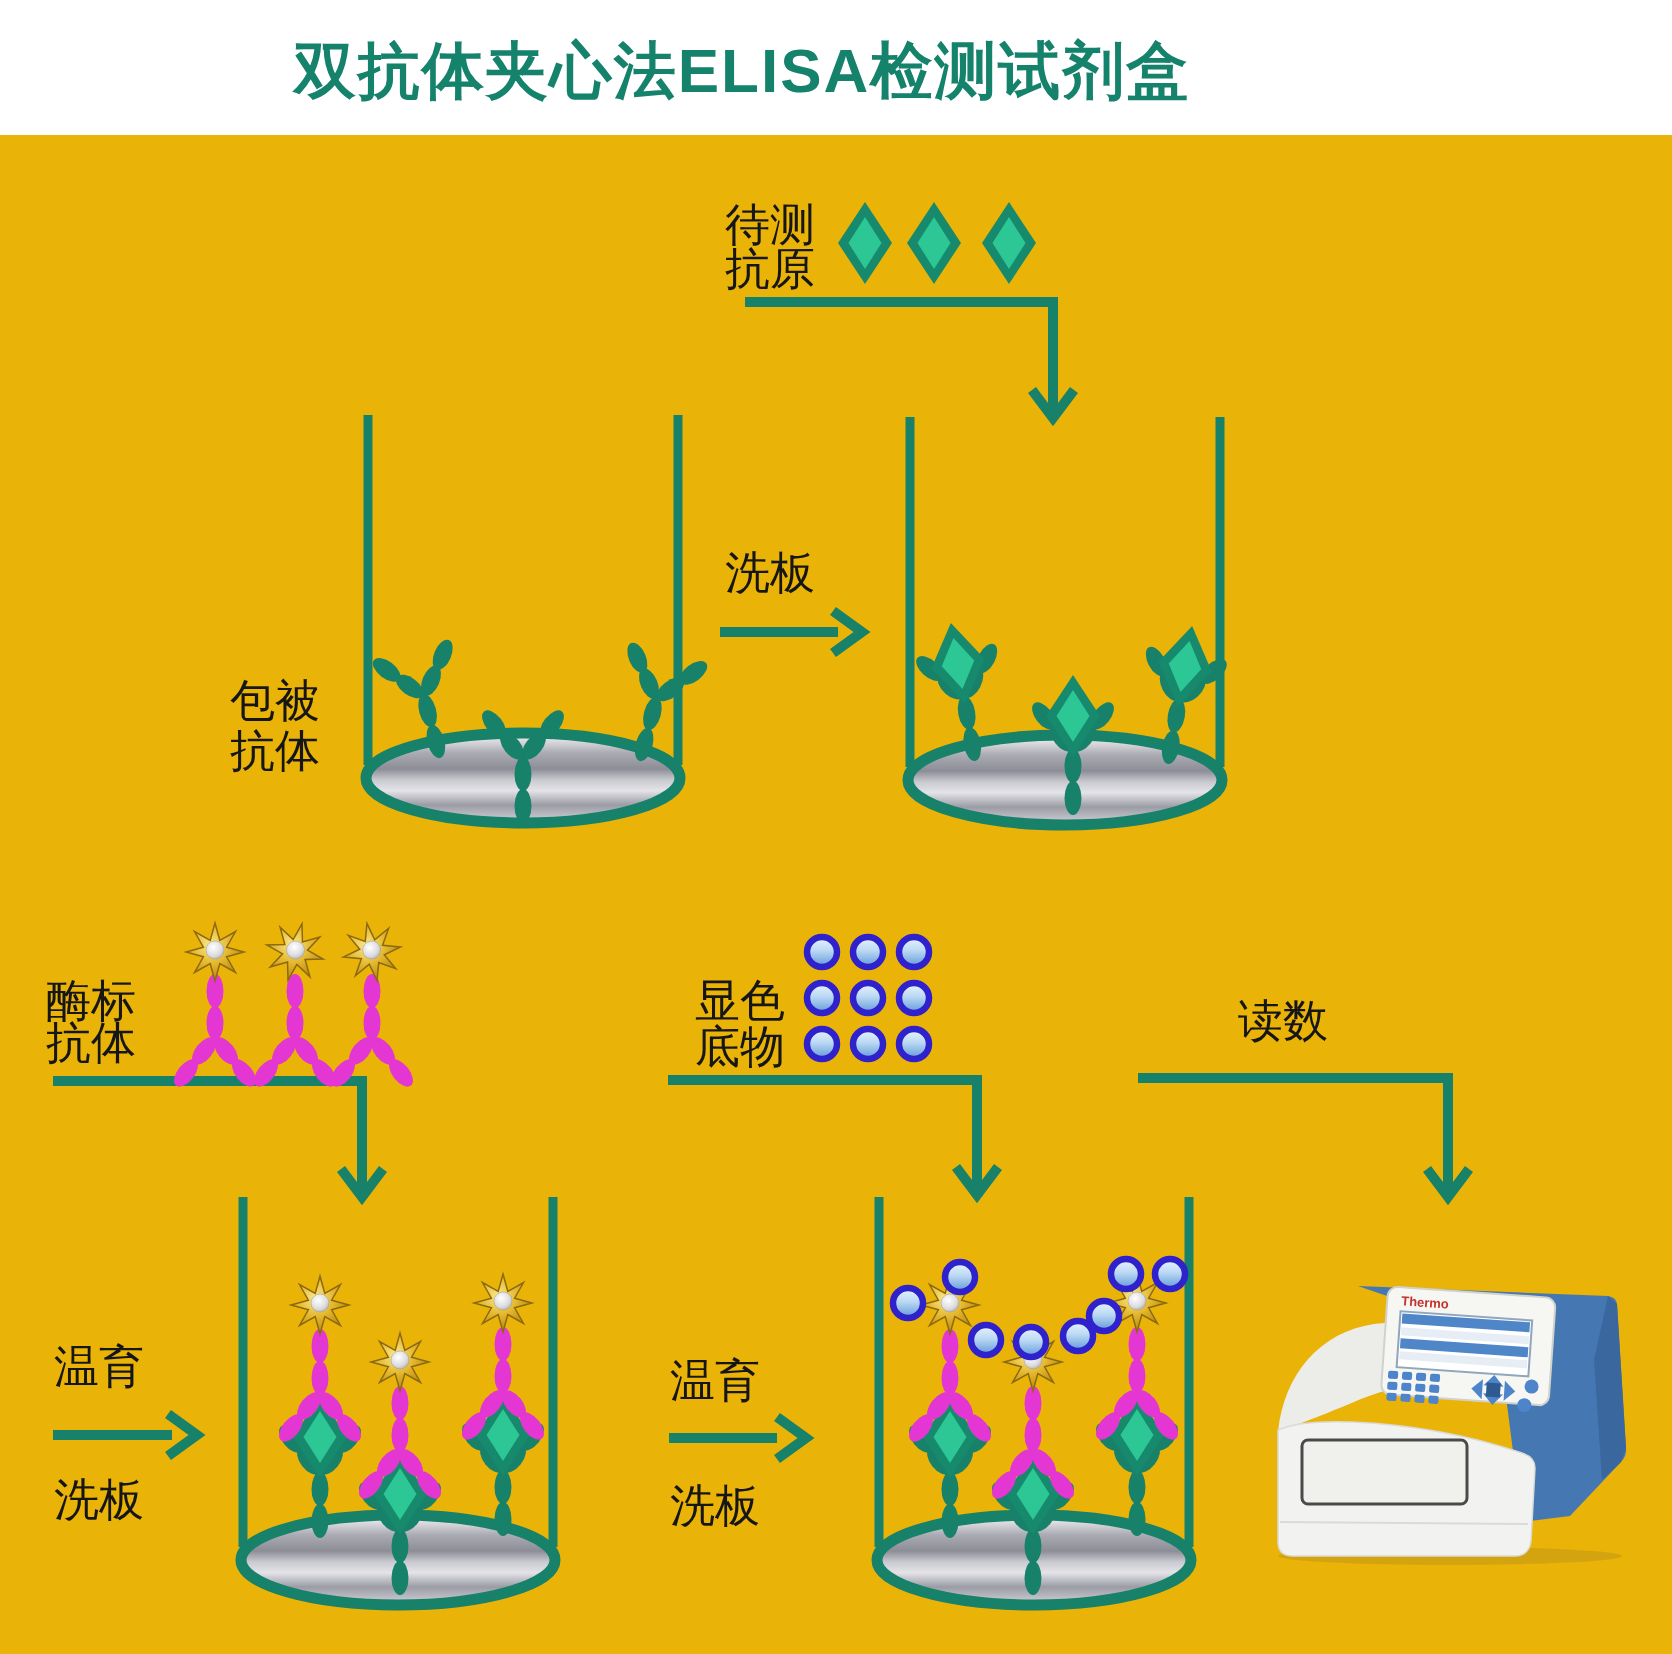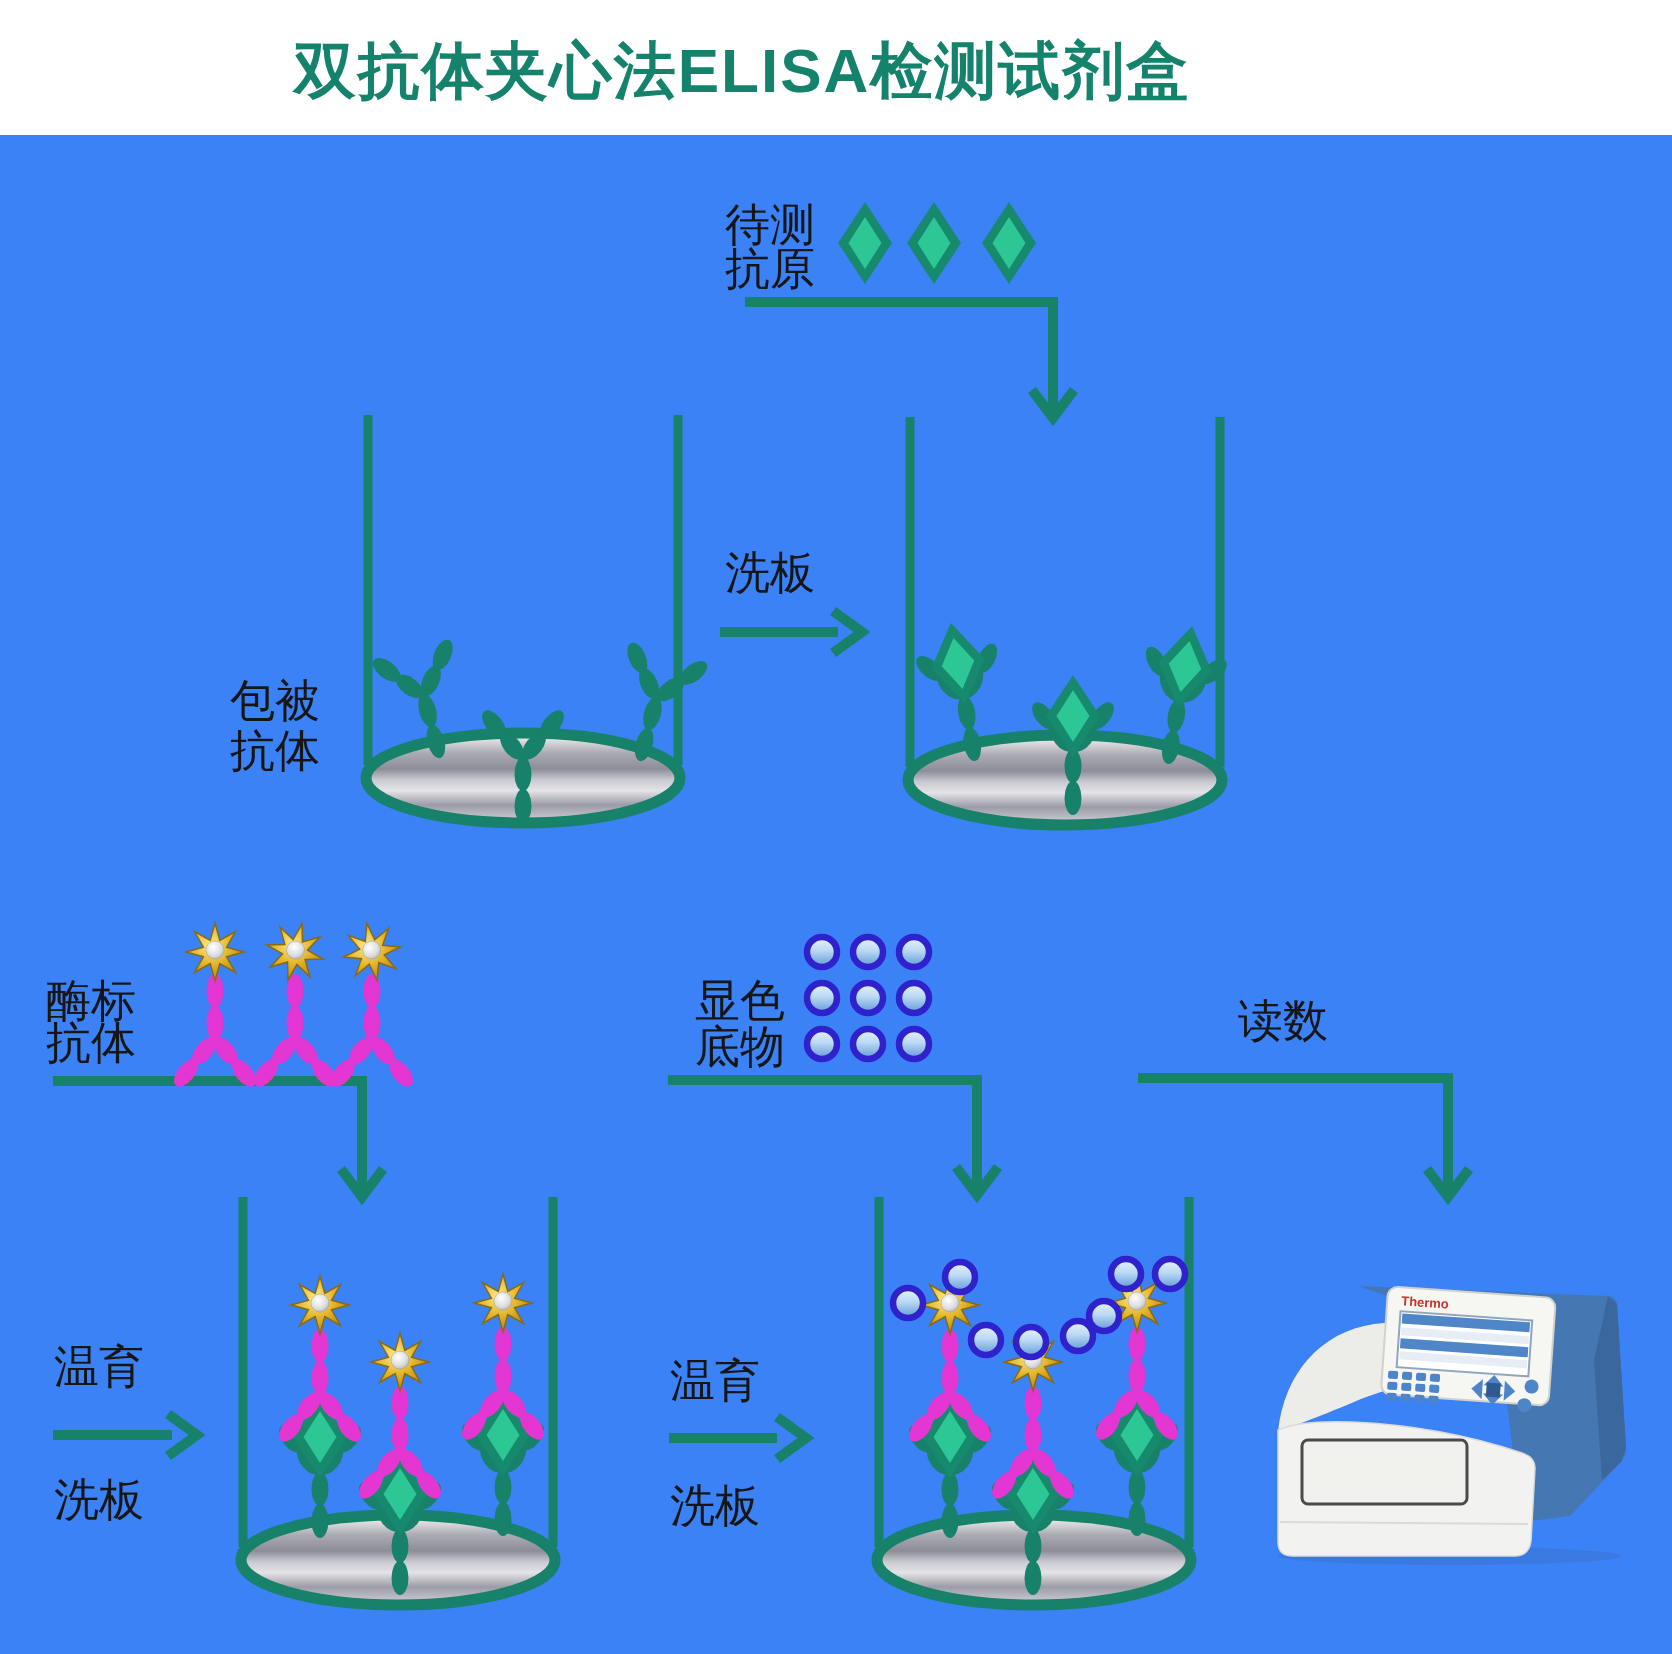--- a/index.html
+++ b/index.html
@@ -1,19 +1,19 @@
 <!DOCTYPE html>
 <html><head>
 <meta charset="utf-8">
 <style>
   html,body{margin:0;padding:0;background:#ffffff;}
   .canvas{
     position:relative;
     width:1672px;height:1654px;
-    background:#3b82f6;
+    background:#eab308;
     font-family:"Liberation Sans","DejaVu Sans",sans-serif;
     overflow:hidden;
   }
   .canvas svg{position:absolute;left:0;top:0;}
   text{font-family:"Liberation Sans","DejaVu Sans",sans-serif;}
   .lbl{font-size:45px;fill:#161616;font-weight:500;}
   .title-text{font-size:62px;font-weight:700;letter-spacing:2px;}
 </style>
 </head>
 <body>

